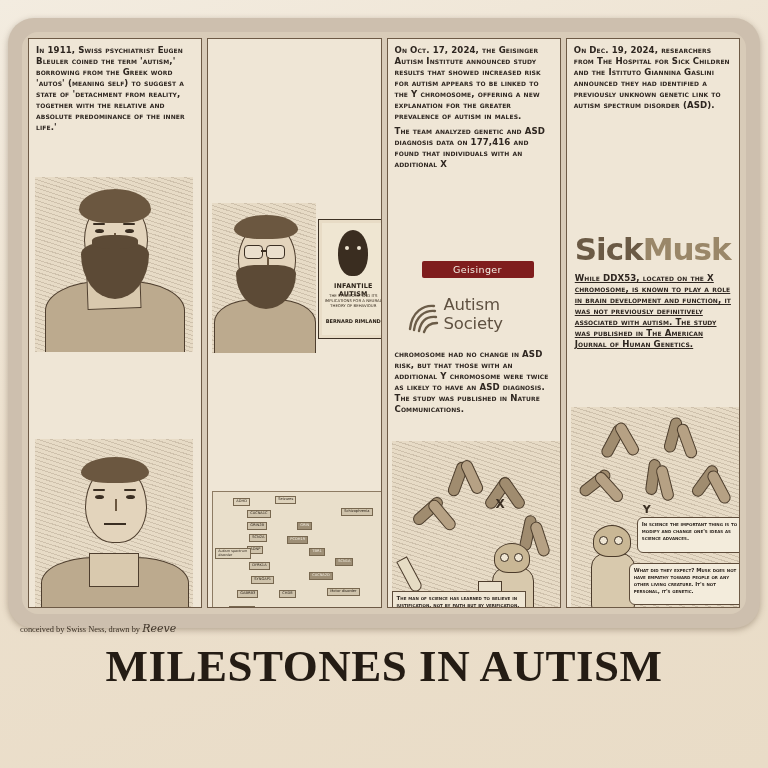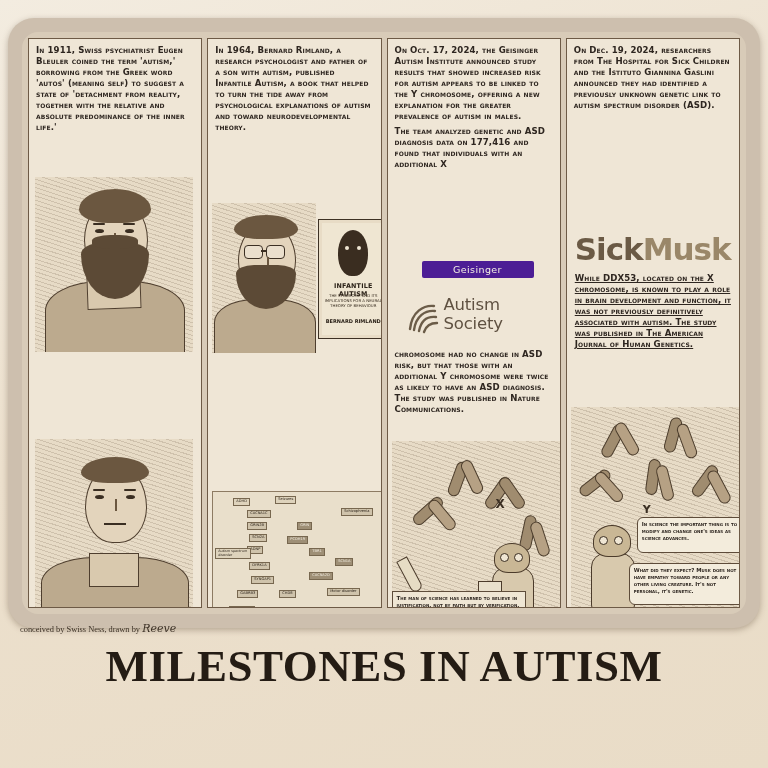--- a/index.html
+++ b/index.html
@@ -180,21 +180,21 @@
     padding: 1px 2px;
     white-space: nowrap;
     line-height: 1;
   }
   .dnode.dark { background: #9e8f76; color: #f2ece0; }
   .dnode.light { background: #ded3bc; }
 
   
   .geisinger {
     position: absolute;
-    background: #4c1d95;
+    background: #7f1d1d;
     color: #f4efe4;
     font-size: 9.5px;
     letter-spacing: .4px;
     text-align: center;
     padding: 3px 0;
     border-radius: 2px;
   }
   .as-text {
     position: absolute;
     color: #5f5141;
@@ -321,21 +321,20 @@
             <div class="eye" style="left:60px; top:56px;"></div>
             <div class="eye" style="left:91px; top:56px;"></div>
             <div class="nose" style="left:80px; top:60px;"></div>
             <div style="position:absolute; left:69px; top:84px; width:22px; height:2px; background:#3a2e22;"></div>
           </div>
         </div>
       </div>
 
       <div class="column">
         <div class="col-inner">
-          <div class="cap">In 1964, Bernard Rimland, a research psychologist and father of a son with autism, published Infantile Autism, a book that helped to turn the tide away from psychological explanations of autism and toward neurodevelopmental theory.</div>
 
           <div class="art" style="position:absolute; left:4px; top:164px; width:104px; height:150px;">
             <div class="hatch"></div>
             <div class="suit" style="left:2px; top:96px; width:100px; height:56px; border-radius:40% 40% 0 0;"></div>
             <div class="face" style="left:26px; top:20px; width:56px; height:68px;"></div>
             <div class="hair" style="left:22px; top:12px; width:64px; height:24px;"></div>
             <div class="glasses-l" style="left:32px; top:42px;"></div>
             <div class="glasses-r" style="left:54px; top:42px;"></div>
             <div style="position:absolute; left:49px; top:47px; width:5px; height:1.6px; background:#3b2f23;"></div>
             <div class="nose" style="left:55px; top:54px;"></div>

